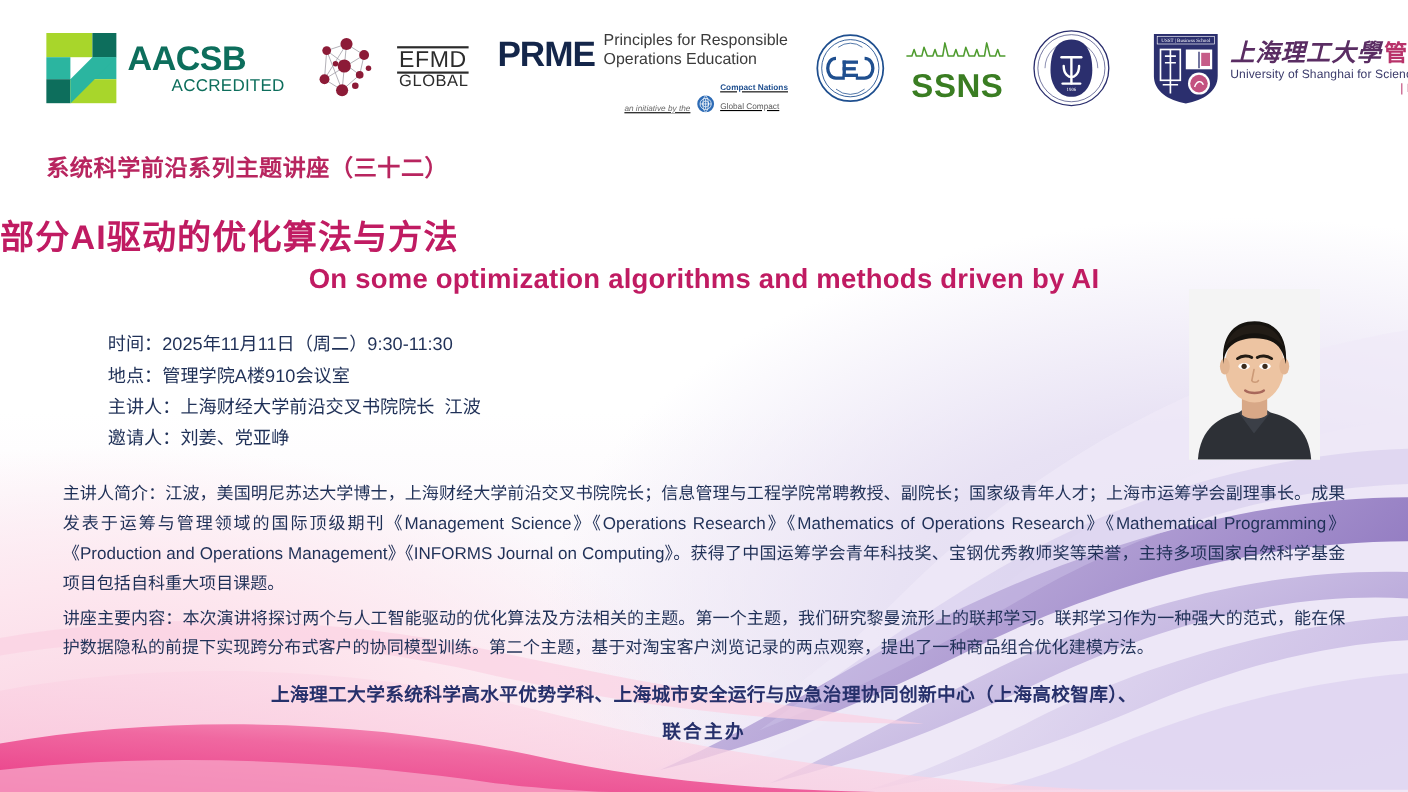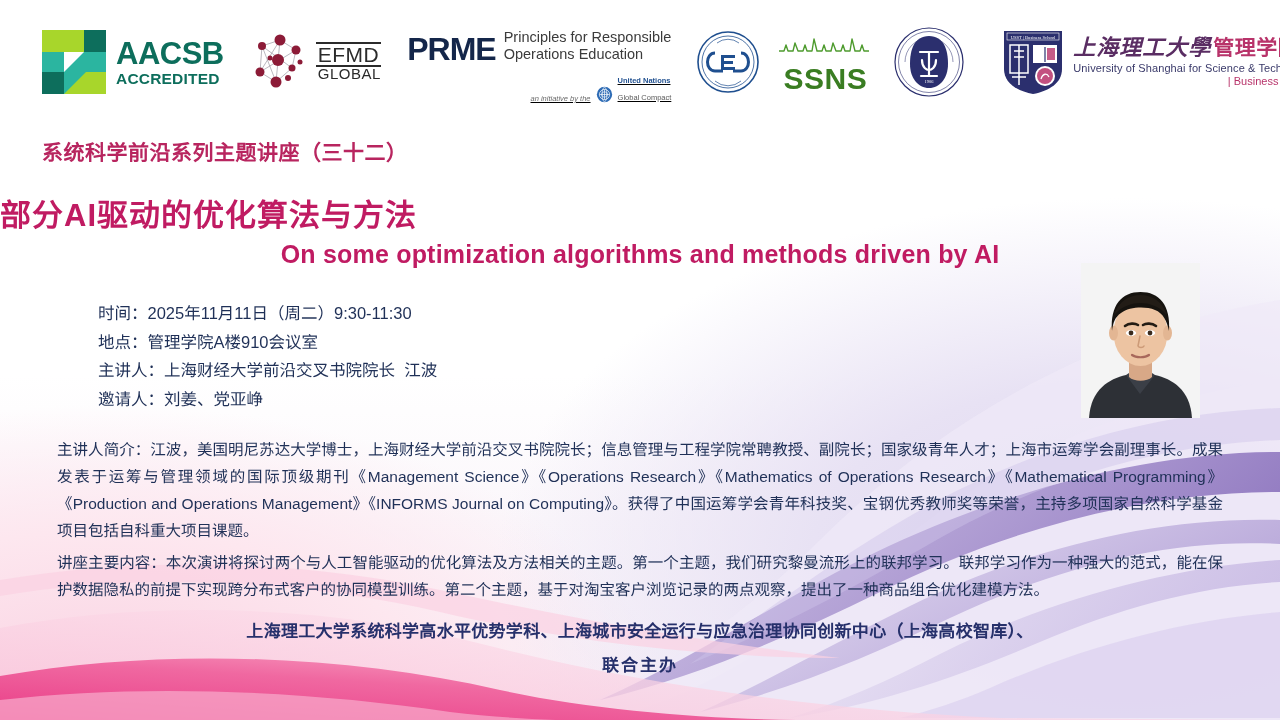--- a/index.html
+++ b/index.html
@@ -53,26 +53,26 @@
 
   
   .aacsb { gap: 10px; }
   .aacsb-mark { width: 64px; height: 64px; }
   .aacsb-text { line-height: 1; }
   .aacsb-top {
     font-size: 31px; font-weight: 700; letter-spacing: -0.5px;
     color: #0d6e5c;
   }
   .aacsb-bot {
-    font-size: 15.5px; font-weight: 700; letter-spacing: 0.2px;
-    color: #0d6e5c; margin-top: 2px;
-  }
-
-  
-  .efmd { gap: 10px; margin-left: 26px; }
+    font-size: 15.5px; font-weight: 400; letter-spacing: 0.2px;
+    color: #0d6e5c; margin-top: 2px; margin-left: 40px;
+  }
+
+  
+  .efmd { gap: 20px; margin-left: 26px; }
   .efmd-net { width: 56px; height: 60px; }
   .efmd-text { line-height: 0.95; text-align: left; }
   .efmd-1 {
     font-size: 21px; font-weight: 400; color: #2b2b2b;
     letter-spacing: 0.5px;
     border-top: 2px solid #2b2b2b;
     border-bottom: 2px solid #2b2b2b;
     padding: 1px 2px 0 2px;
   }
   .efmd-2 {
@@ -331,21 +331,21 @@
             <svg class="un-globe" viewBox="0 0 20 20" xmlns="http://www.w3.org/2000/svg">
               <circle cx="10" cy="10" r="9" fill="#2d6bb5"></circle>
               <g stroke="#ffffff" stroke-width="0.8" fill="none">
                 <circle cx="10" cy="10" r="6"></circle>
                 <circle cx="10" cy="10" r="3.2"></circle>
                 <path d="M10,4 L10,16 M4,10 L16,10"></path>
                 <path d="M10,1 C6,5 6,15 10,19 M10,1 C14,5 14,15 10,19"></path>
               </g>
             </svg>
             <span class="un-text">
-              <span class="un-1">United Nations</span><br>
+              <span class="un-1">Compact Nations</span><br>
               <span class="un-2">Global Compact</span>
             </span>
           </div>
         </div>
       </div>
 
       <div class="logo ses">
         <svg class="ses-mark" viewBox="0 0 66 66" xmlns="http://www.w3.org/2000/svg">
           <circle cx="33" cy="33" r="30" fill="none" stroke="#1f4f8f" stroke-width="1.6"></circle>
           <circle cx="33" cy="33" r="26" fill="none" stroke="#1f4f8f" stroke-width="0.8"></circle>

